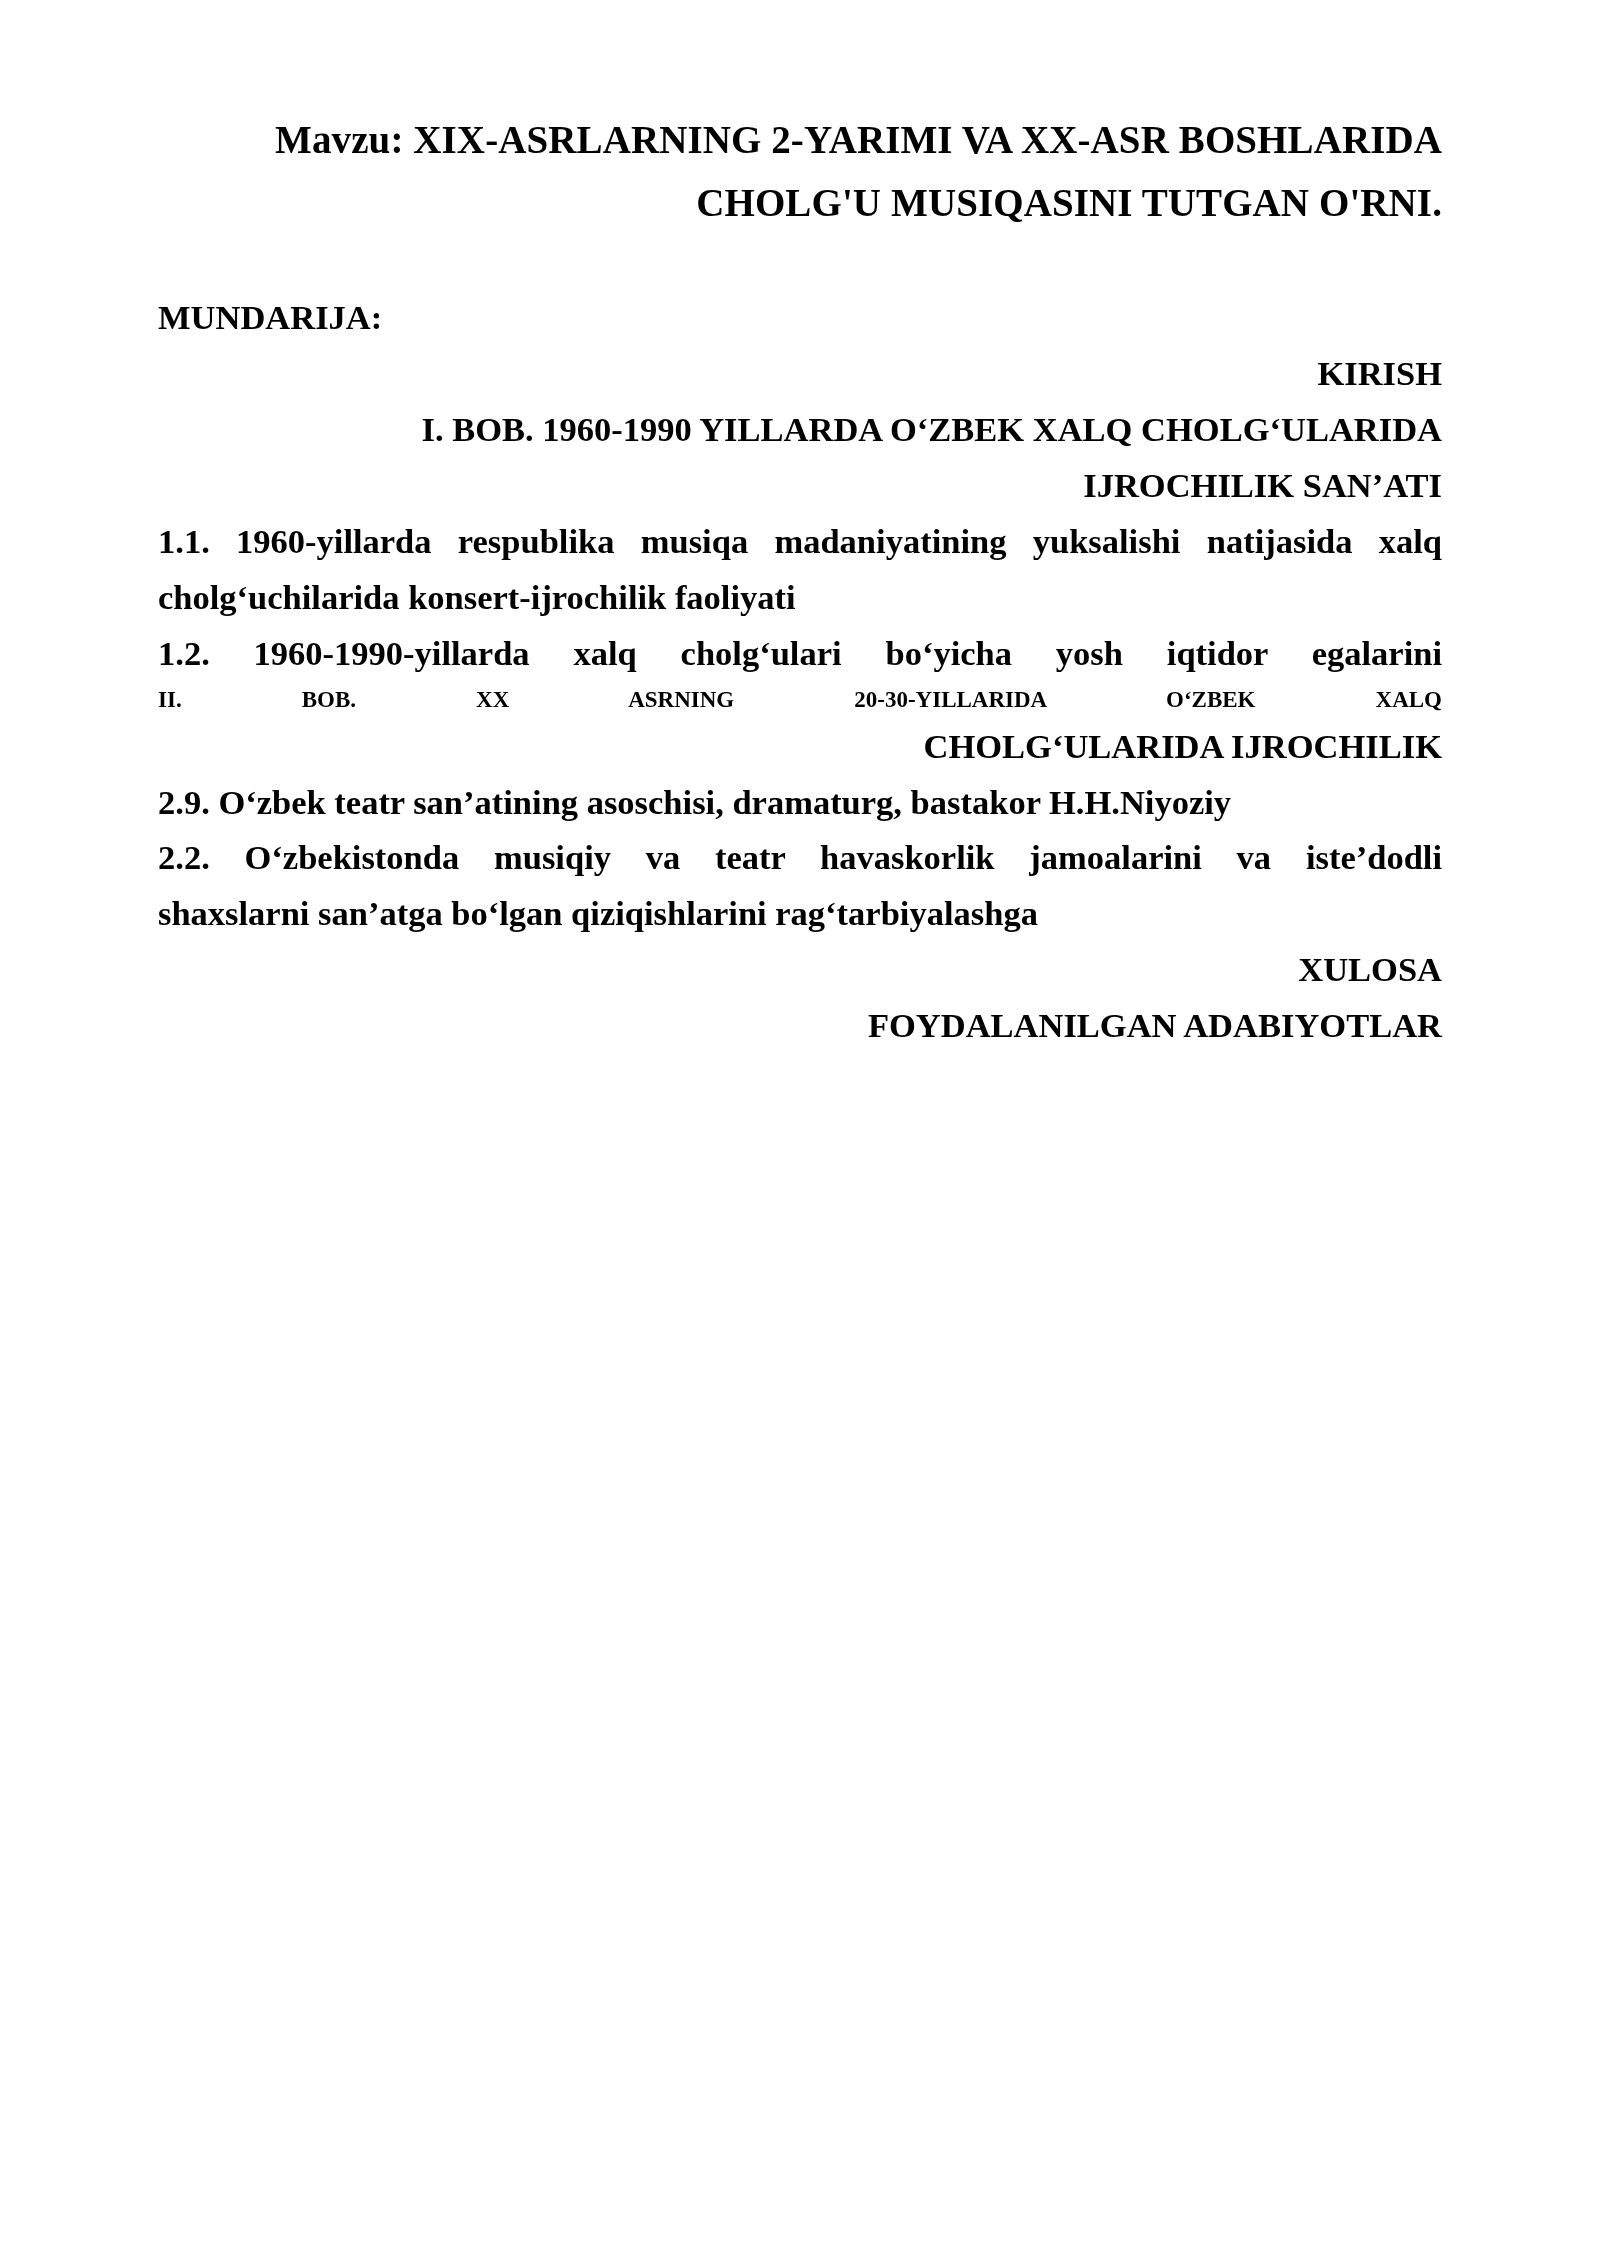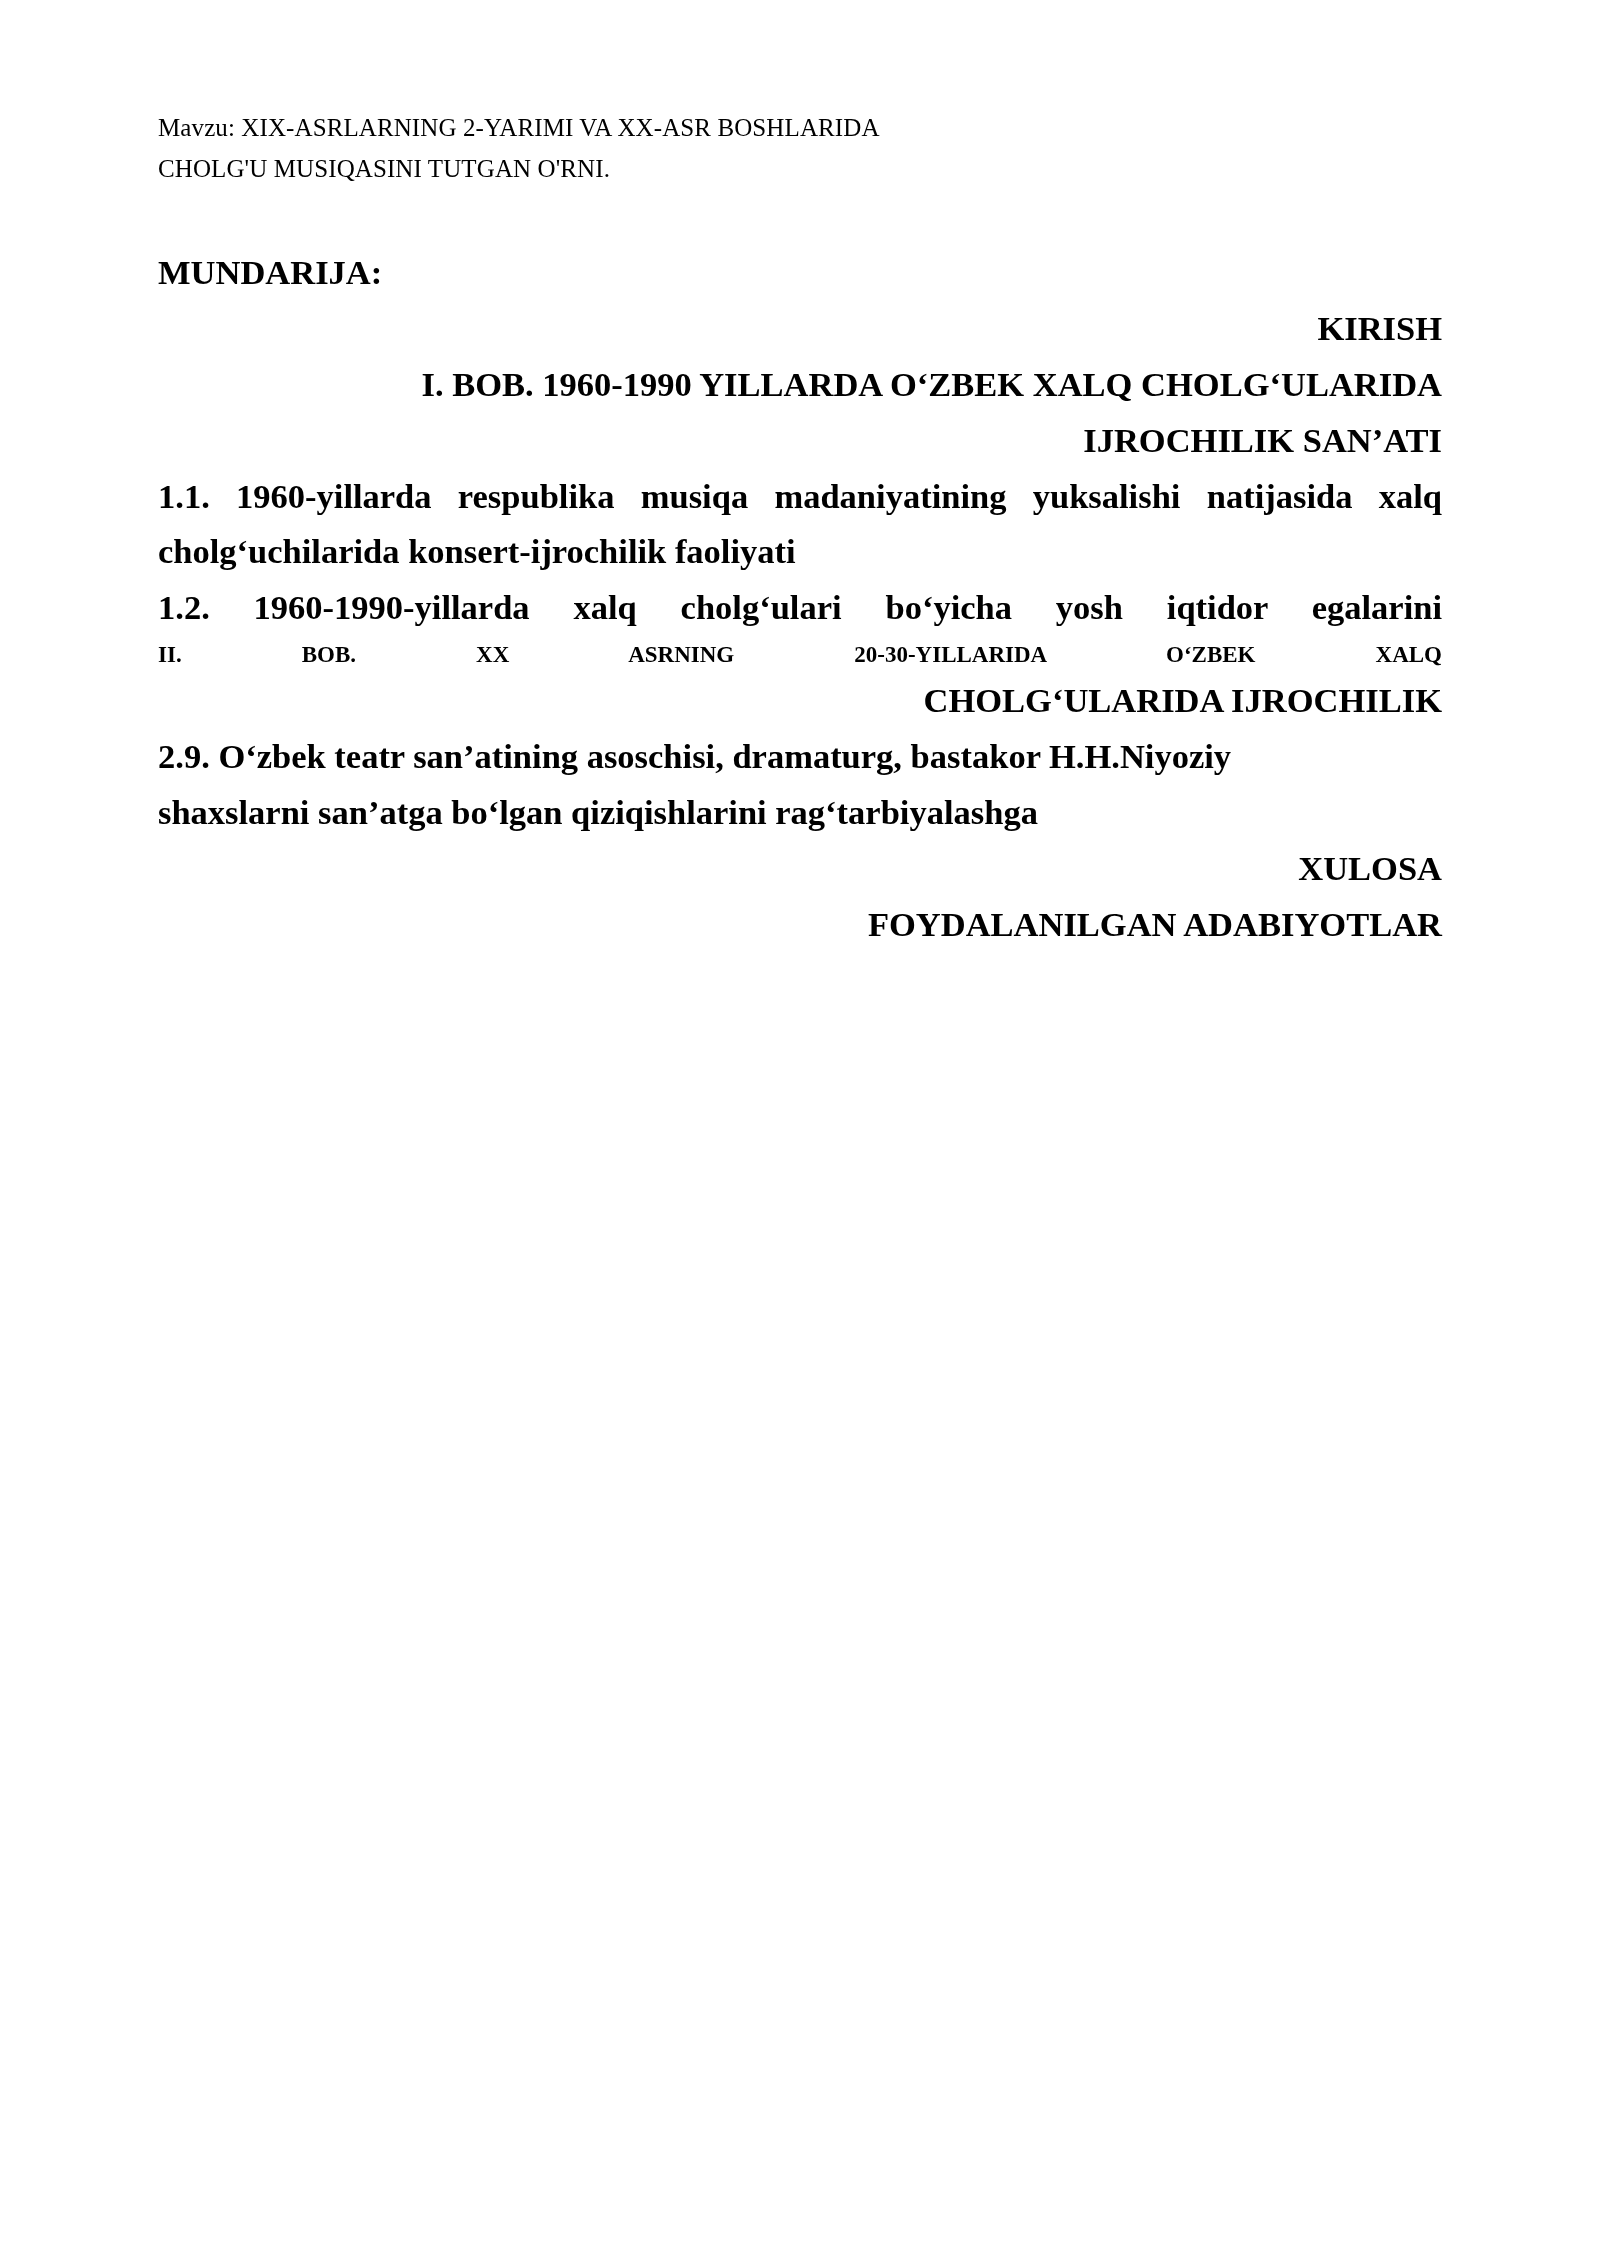--- a/index.html
+++ b/index.html
@@ -19,23 +19,23 @@
     width: 1600px;
     height: 2262px;
     box-sizing: border-box;
     padding: 108px 158px 0 158px;
     background: #ffffff;
   }
   .doc-body {
     width: 1284px;
   }
   .title-line {
-    text-align: left;
-    font-weight: normal;
-    font-size: 25px;
+    text-align: right;
+    font-weight: bold;
+    font-size: 39px;
     line-height: 1.62;
     letter-spacing: 0.1px;
   }
   .spacer-line {
     height: 56px;
   }
   .centered-heading {
     font-weight: bold;
     font-size: 34.5px;
     line-height: 1.62;
@@ -91,20 +91,21 @@
 
     <div class="para para-forcejustify">1.2. 1960-1990-yillarda xalq cholg‘ulari bo‘yicha yosh iqtidor egalarini</div>
 
 
     <div class="block-heading-justified para-forcejustify">II. BOB. XX ASRNING 20-30-YILLARIDA O‘ZBEK XALQ</div>
 
     <div class="block-heading">CHOLG‘ULARIDA IJROCHILIK</div>
 
     <div class="para">2.9. O‘zbek teatr san’atining asoschisi, dramaturg, bastakor H.H.Niyoziy</div>
 
+    <div class="para para-forcejustify">2.2. O‘zbekistonda musiqiy va teatr havaskorlik jamoalarini va iste’dodli</div>
 
     <div class="para">shaxslarni san’atga bo‘lgan qiziqishlarini rag‘tarbiyalashga</div>
 
     <div class="block-heading">XULOSA</div>
 
     <div class="block-heading">FOYDALANILGAN ADABIYOTLAR</div>
 
   </div>
 </div>
 

